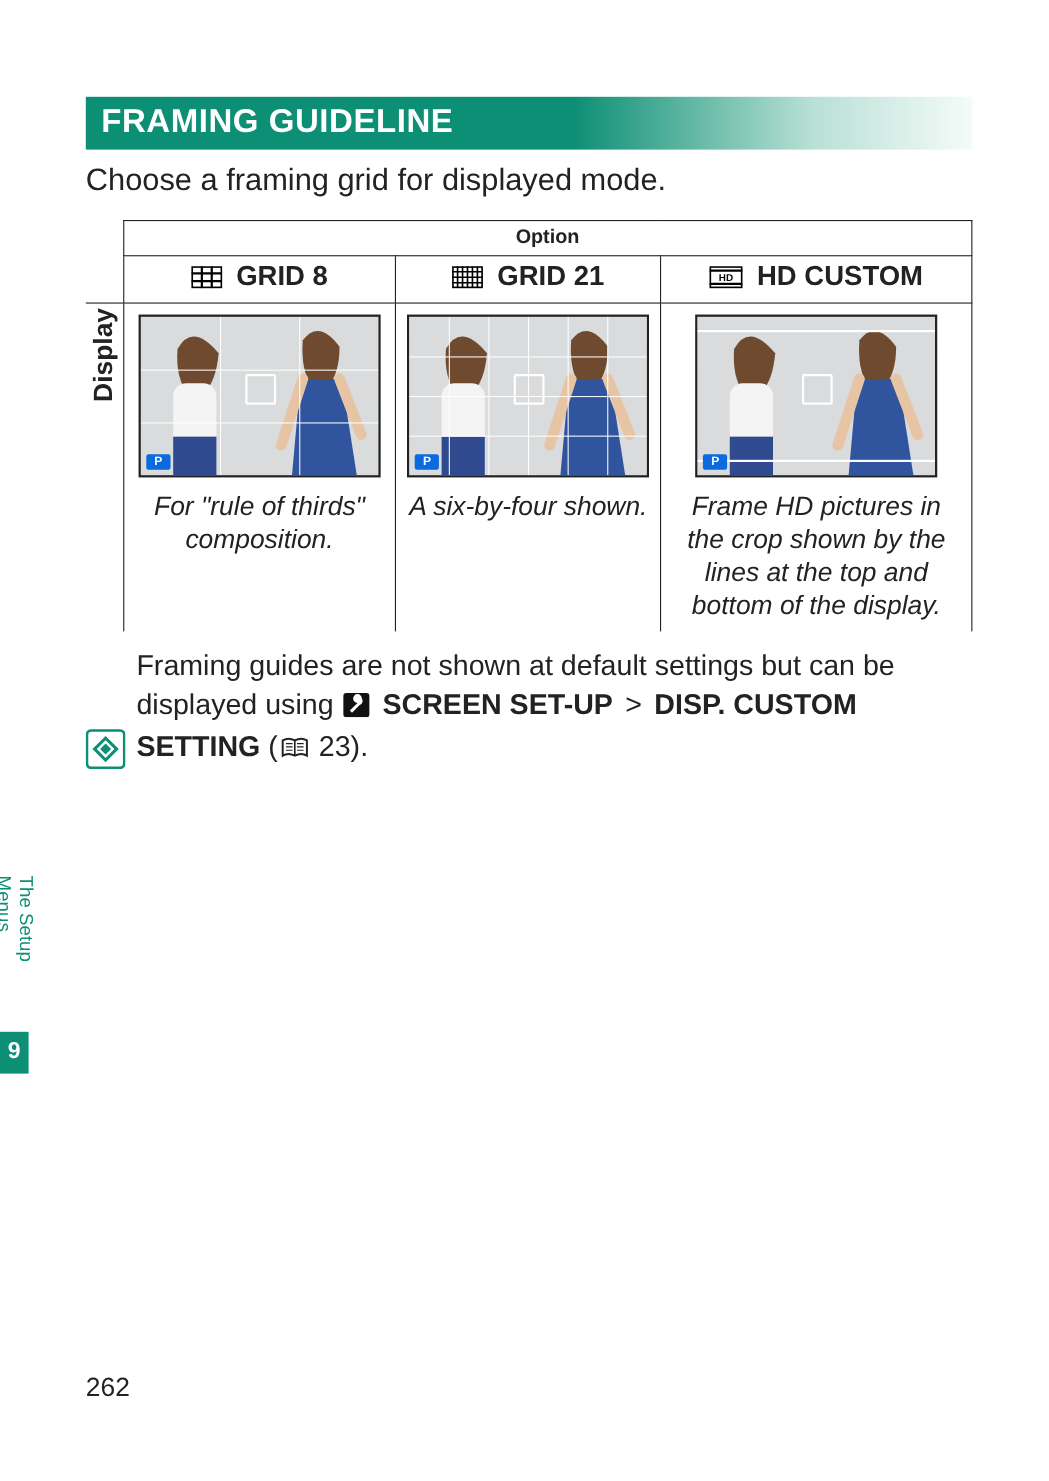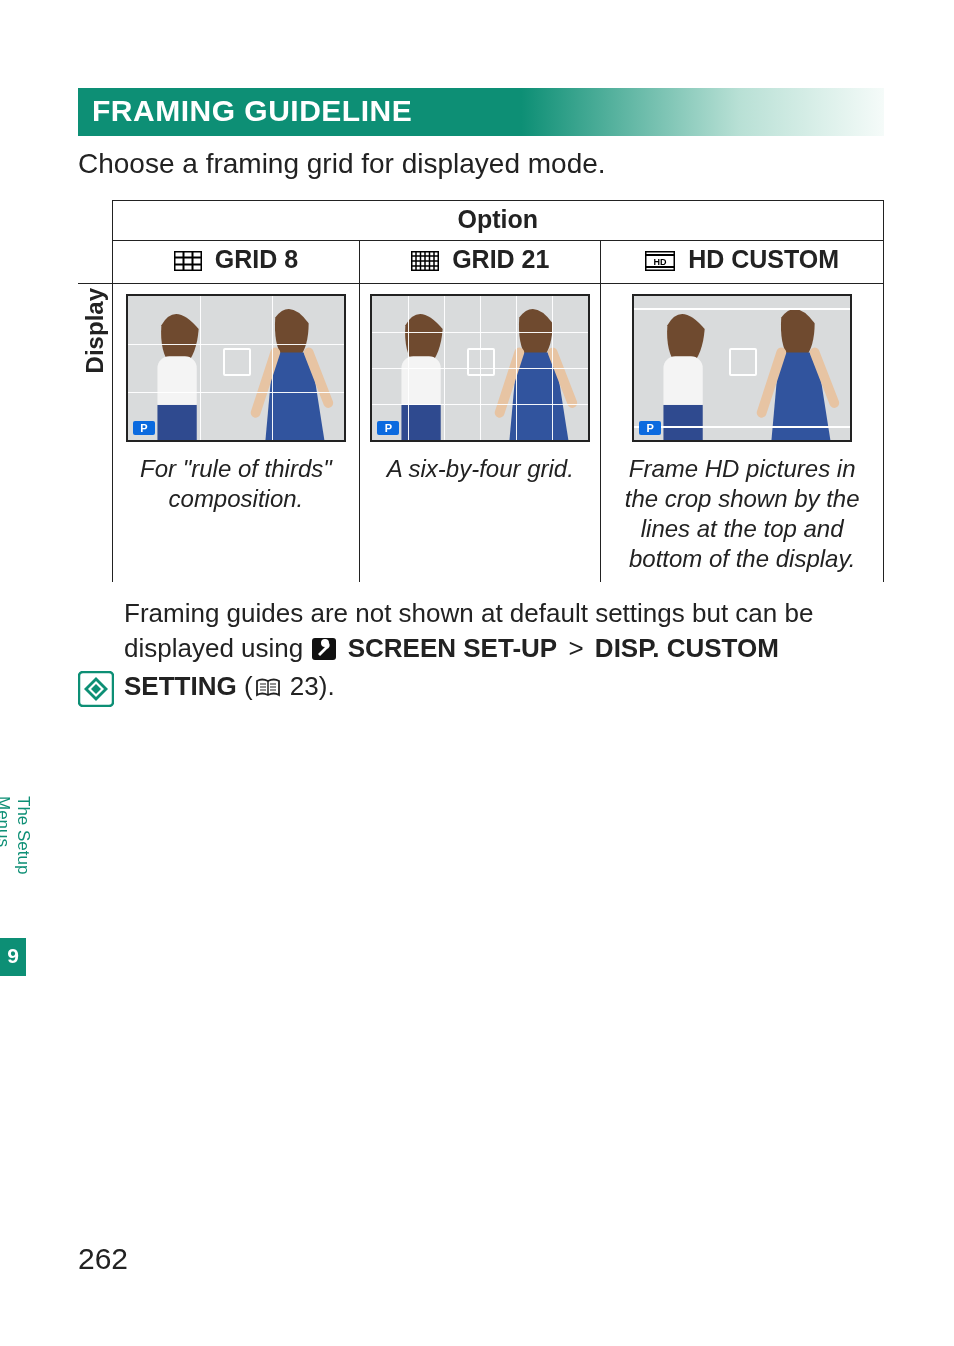--- a/index.html
+++ b/index.html
@@ -23,21 +23,21 @@
   table.framing {
     border-collapse: collapse;
     width: 100%;
   }
   table.framing th, table.framing td {
     border: 1px solid #222;
     vertical-align: top;
   }
   table.framing th.option-head {
     font-weight: 700;
-    font-size: 25px;
+    font-size: 18px;
     text-align: center;
     padding: 4px 0 6px 0;
   }
   table.framing th.col-head {
     font-weight: 700;
     font-size: 25px;
     text-align: center;
     padding: 4px 0 6px 0;
   }
   table.framing th.col-head .icon { margin-right: 6px; vertical-align: -3px; }
@@ -104,21 +104,21 @@
   .side-tab .label {
     writing-mode: vertical-rl;
     color:#0d8f75; font-size:17px; padding:6px 0 10px 0;
   }
   .side-tab .num {
     background:#0d8f75; color:#fff; width:26px; text-align:center;
     font-weight:700; font-size:21px; padding:6px 0 8px 0;
   }
 
   .page-number {
-    position:absolute; left:78px; bottom:52px; font-size:30px;
+    position:absolute; left:78px; bottom:52px; font-size:24px;
   }
 </style>
 </head>
 <body>
 
 <div class="page">
 
   <div class="heading-bar">FRAMING GUIDELINE</div>
 
   <p class="intro">Choose a framing grid for displayed mode.</p>
@@ -219,21 +219,21 @@
           <div class="grid-line" style="left:33.33%; top:0; width:1px; height:100%;"></div>
           <div class="grid-line" style="left:50%;    top:0; width:1px; height:100%;"></div>
           <div class="grid-line" style="left:66.66%; top:0; width:1px; height:100%;"></div>
           <div class="grid-line" style="left:83.33%; top:0; width:1px; height:100%;"></div>
           <div class="grid-line" style="top:25%; left:0; height:1px; width:100%;"></div>
           <div class="grid-line" style="top:50%; left:0; height:1px; width:100%;"></div>
           <div class="grid-line" style="top:75%; left:0; height:1px; width:100%;"></div>
           <div class="focus-box" style="left:95px; top:52px; width:28px; height:28px;"></div>
           <div class="p-badge">P</div>
         </div>
-        <div class="caption">A six-by-four grid.</div>
+        <div class="caption">A six-by-four shown.</div>
       </td>
 
       <td class="cell">
         <div class="preview">
           <svg class="scene" viewBox="0 0 220 148" preserveAspectRatio="none">
             <rect width="220" height="148" fill="#d9dbdc"></rect>
             <circle cx="48" cy="40" r="14" fill="#e7c4a3"></circle>
             <path d="M34 30 Q48 5 72 34 Q70 60 58 72 L44 72 Q32 58 34 30 Z" fill="#6f4a2f"></path>
             <rect x="30" y="62" width="40" height="60" rx="12" fill="#f4f4f4"></rect>
             <rect x="30" y="112" width="40" height="36" fill="#2f4a8f"></rect>

